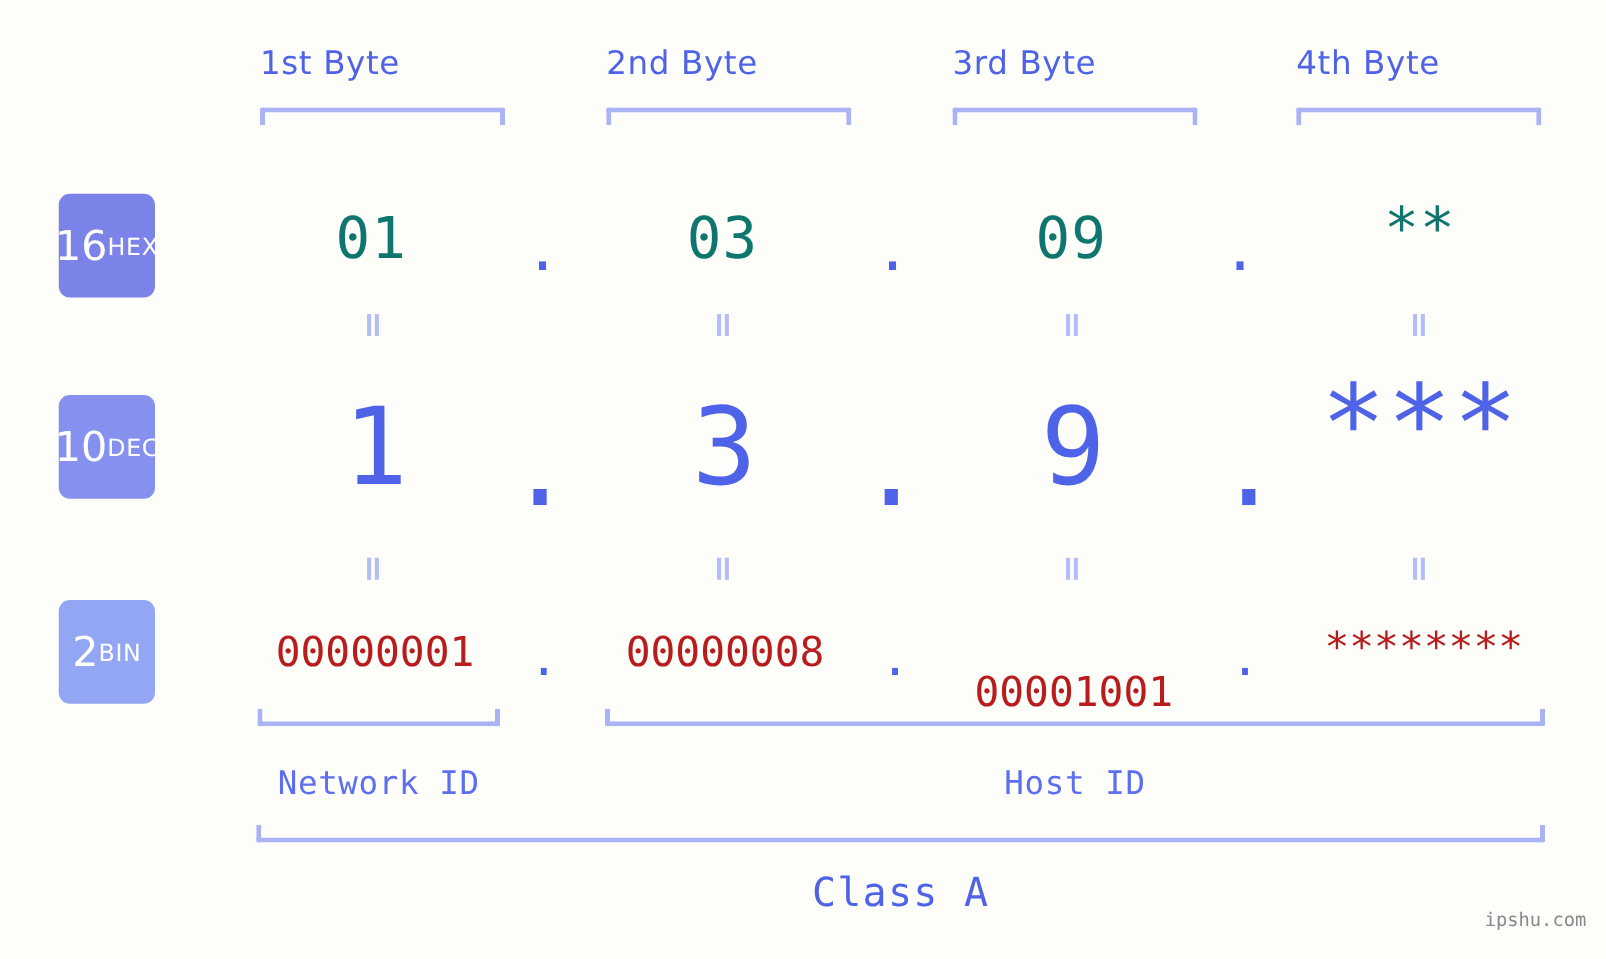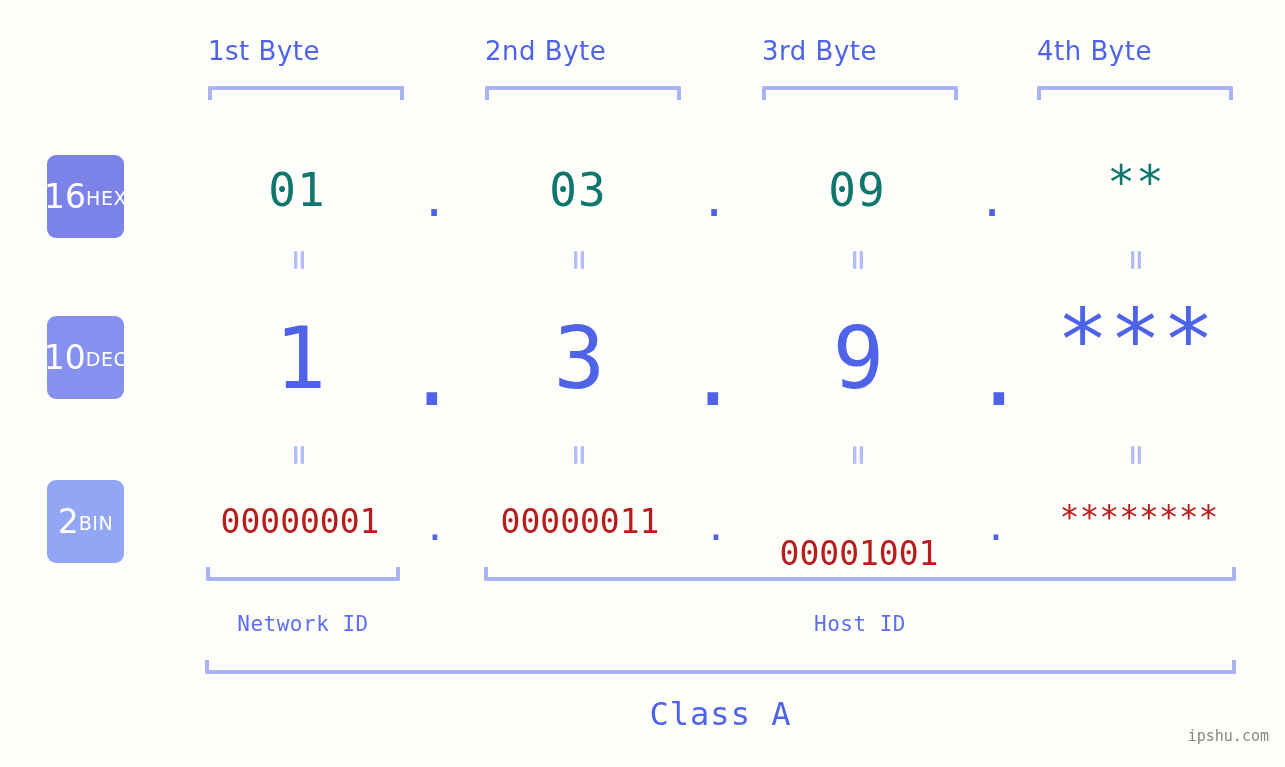--- a/index.html
+++ b/index.html
@@ -135,21 +135,21 @@
     letter-spacing: 2px;
     font-weight: 700;
     white-space: nowrap;
   }
 
   
   .section-label {
     position: absolute;
     color: #5d6ff0;
     font-family: "DejaVu Sans Mono", monospace;
-    font-size: 21px;
+    font-size: 26px;
     text-align: center;
     white-space: nowrap;
     letter-spacing: 0.5px;
   }
   .class-label {
     position: absolute;
     color: #4f63e8;
     font-family: "DejaVu Sans Mono", monospace;
     font-size: 32px;
     text-align: center;
@@ -226,21 +226,21 @@
   </div>
 
   <div class="eq" style="left:299px; top:456px;">=</div>
   <div class="eq" style="left:579px; top:456px;">=</div>
   <div class="eq" style="left:858px; top:456px;">=</div>
   <div class="eq" style="left:1136px; top:456px;">=</div>
 
   <div class="row" style="top:521px;">
     <span class="cell bin-val" style="left:300px;">00000001</span>
     <span class="cell bin-dot" style="left:435px; top:6px;">.</span>
-    <span class="cell bin-val" style="left:580px;">00000011</span>
+    <span class="cell bin-val" style="left:580px;">00000008</span>
     <span class="cell bin-dot" style="left:716px; top:6px;">.</span>
     <span class="cell bin-val" style="left:859px;margin-top:32px;">00001001</span>
     <span class="cell bin-dot" style="left:996px; top:6px;">.</span>
     <span class="cell bin-val" style="left:1139px; top:-4px;">********</span>
   </div>
 
   <div class="bracket-up" style="left:206px; top:567px; width:194px;"></div>
   <div class="section-label" style="left:206px; top:612px; width:194px;">Network ID</div>
 
   <div class="bracket-up" style="left:484px; top:567px; width:752px;"></div>

